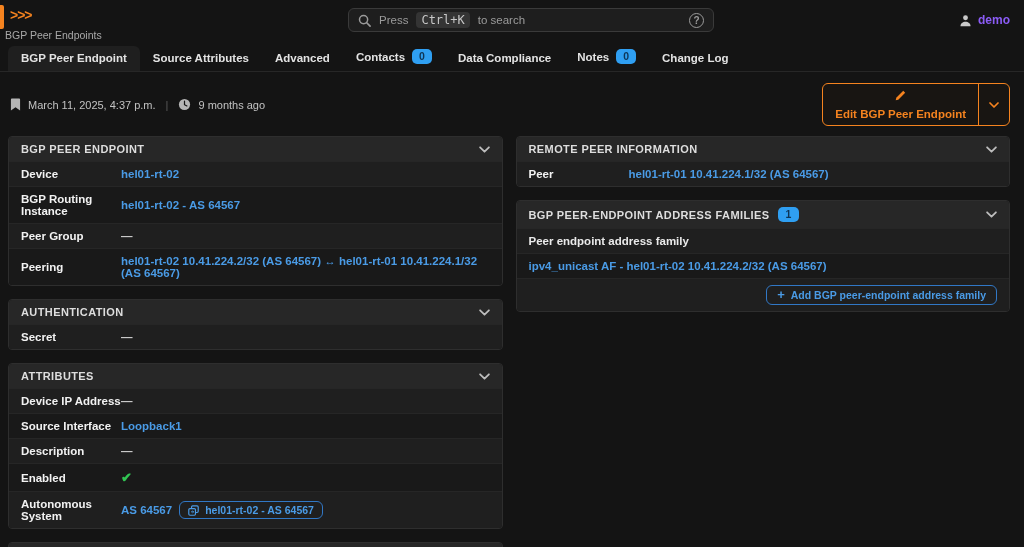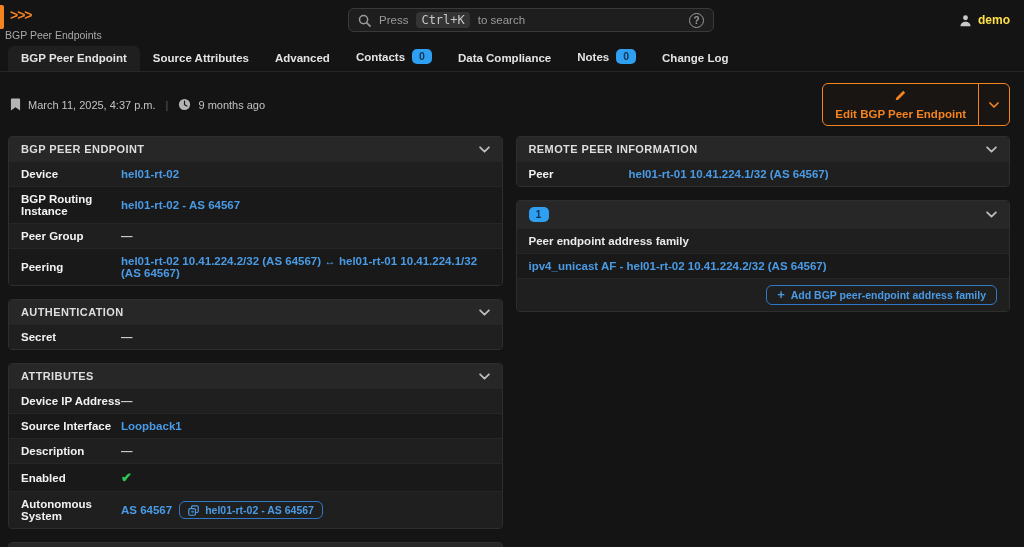--- a/index.html
+++ b/index.html
@@ -23,21 +23,21 @@
   .search { position:absolute; left:348px; top:8px; width:366px; height:24px;
     background:#1e1e1e; border:1px solid #3a3a3a; border-radius:6px;
     display:flex; align-items:center; padding:0 9px; gap:8px;
     color:#9b9b9b; font-size:11.5px; cursor:text; }
   .search svg { flex:none; }
   .kbd { background:#343434; border-radius:4px; padding:1px 5px; font-family:"DejaVu Sans Mono", monospace; font-size:12px; color:#c7c7c7; }
   .help { margin-left:auto; width:15px; height:15px; border:1.3px solid #9b9b9b; border-radius:50%;
     display:flex; align-items:center; justify-content:center; font-size:10px; font-weight:bold; color:#9b9b9b; cursor:pointer; }
 
   .user { position:absolute; right:14px; top:13px; display:flex; gap:6px; align-items:center;
-    font-size:12px; font-weight:bold; color:#fde047; cursor:pointer; }
+    font-size:12px; font-weight:bold; color:#8b5cf6; cursor:pointer; }
 
   
   .tabbar { display:flex; padding-left:8px; border-bottom:1px solid #272727; align-items:flex-end; height:27px; }
   .tab { padding:6px 13px 7px; font-size:11.5px; font-weight:bold; color:#e3e3e3;
     display:flex; gap:7px; align-items:center; cursor:pointer; white-space:nowrap; }
   .tab.active { background:#1f1f1f; border-radius:6px 6px 0 0; }
   .pill { background:#2f9ff2; color:#0e3556; border-radius:5px; padding:0 7px; font-size:10.5px; font-weight:bold; line-height:15px; }
 
   
   .metarow { display:flex; align-items:center; gap:7px; padding:11px 14px 9px 10px; font-size:11px; color:#c2c2c2; }
@@ -289,20 +289,21 @@
           <div class="prow">
             <div class="plabel">Peer</div>
             <div class="pvalue">
               <a href="#">hel01-rt-01 10.41.224.1/32 (AS 64567)</a>
             </div>
           </div>
         </div>
       </div>
       <div class="panel">
         <div class="phead">
+          <span>BGP PEER-ENDPOINT ADDRESS FAMILIES</span>
           <span class="pill">1</span>
           <span class="chev">
             <svg width="11" height="7" viewBox="0 0 10 6">
               <path d="M1 1l4 4 4-4" fill="none" stroke="currentColor" stroke-width="1.6" stroke-linecap="round" stroke-linejoin="round"></path>
             </svg>
           </span>
         </div>
         <div class="prows">
           <div class="prow">
             <div class="pvalue">

